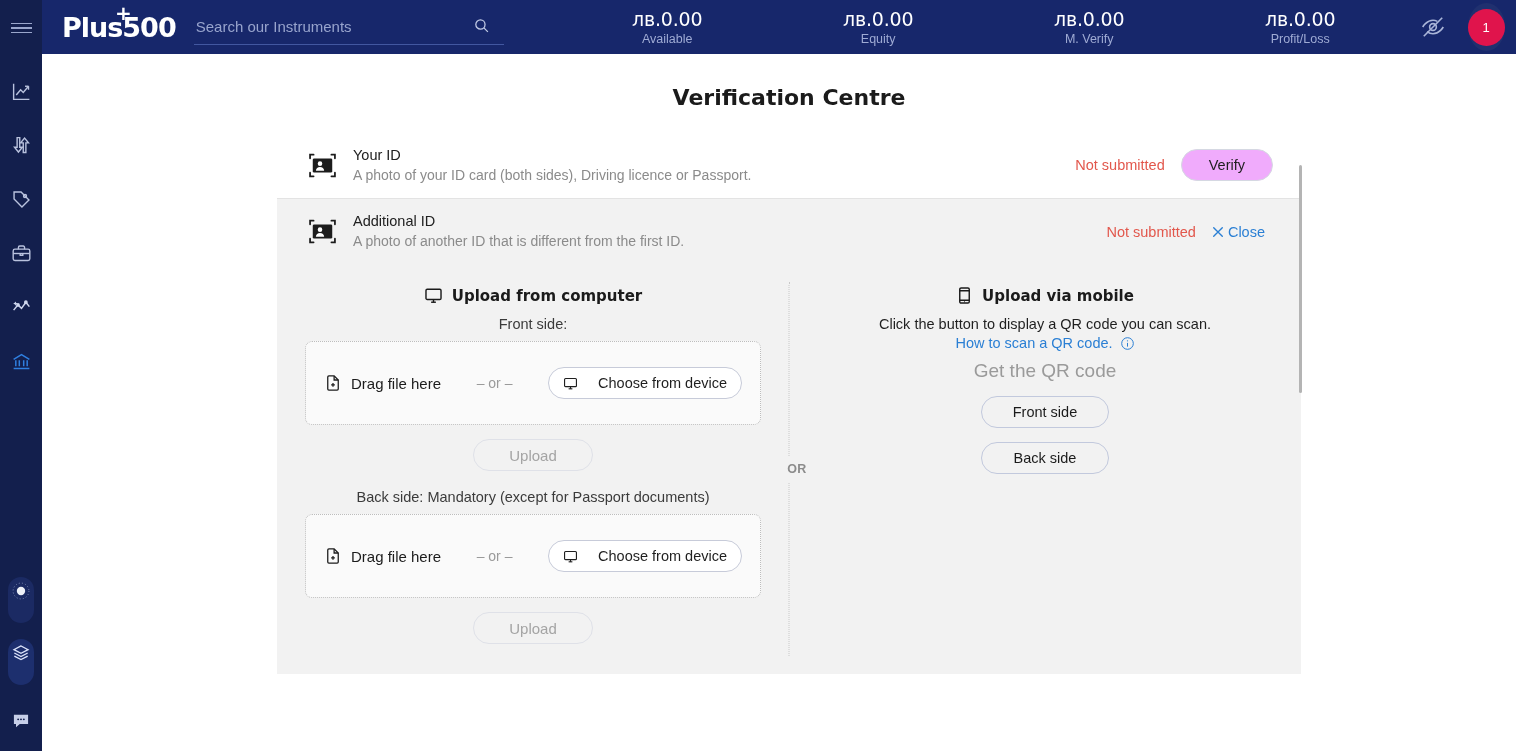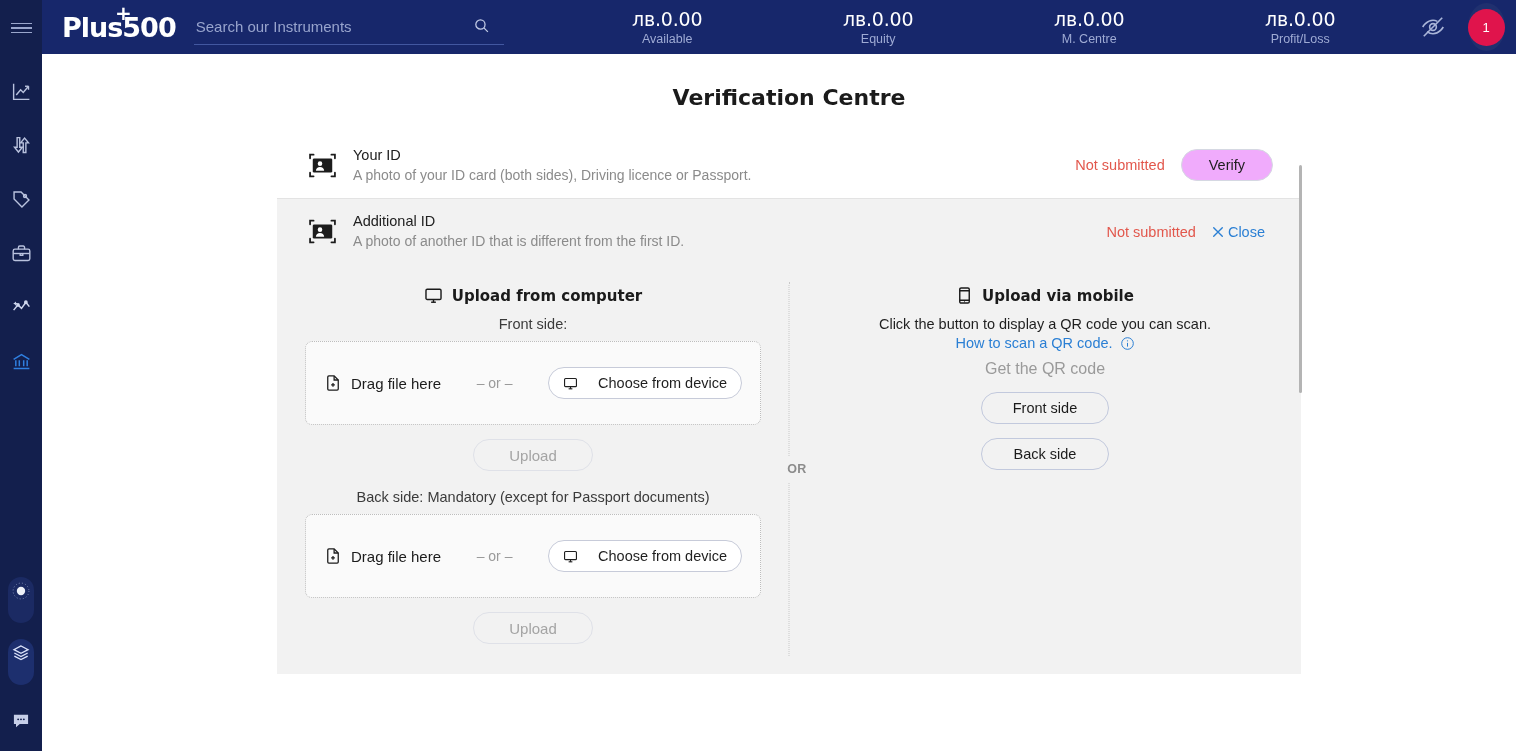--- a/index.html
+++ b/index.html
@@ -202,21 +202,21 @@
     font-size: 15px; color: #a4a4a4; cursor: default;
     font-family: "Liberation Sans", sans-serif;
   }
   .gap-lg { height: 18px; }
 
   .mobile-line1 { font-size: 14.5px; color: #1f1f1f; }
   .mobile-line2 {
     display: flex; align-items: center; justify-content: center; gap: 7px;
     font-size: 14.5px; color: #2a7fd4; margin-top: 3px; cursor: pointer;
   }
-  .mobile-line3 { font-size: 16px; color: #9a9a9a; margin-top: 9px; }
+  .mobile-line3 { font-size: 19px; color: #9a9a9a; margin-top: 9px; }
   .btn-side {
     margin-top: 14px;
     width: 128px; height: 32px; border-radius: 18px;
     border: 1px solid #c2c9dd; background: transparent;
     font-size: 14.5px; color: #1b1b1b; cursor: pointer;
     font-family: "Liberation Sans", sans-serif;
   }
 
   
   .vdiv {
@@ -362,21 +362,21 @@
       <div class="bal">
         <div class="bal-val">лв.0.00</div>
         <div class="bal-lbl">Available</div>
       </div>
       <div class="bal">
         <div class="bal-val">лв.0.00</div>
         <div class="bal-lbl">Equity</div>
       </div>
       <div class="bal">
         <div class="bal-val">лв.0.00</div>
-        <div class="bal-lbl">M. Centre</div>
+        <div class="bal-lbl">M. Verify</div>
       </div>
       <div class="bal">
         <div class="bal-val">лв.0.00</div>
         <div class="bal-lbl">Profit/Loss</div>
       </div>
     </div>
 
     <div class="eye-btn">
       <svg width="26" height="26" viewBox="0 0 24 24" fill="none" stroke="#aab5d8" stroke-width="1.5">
         <path d="M2.5 12S6 5.8 12 5.8c1.5 0 2.8.4 4 1"></path>

